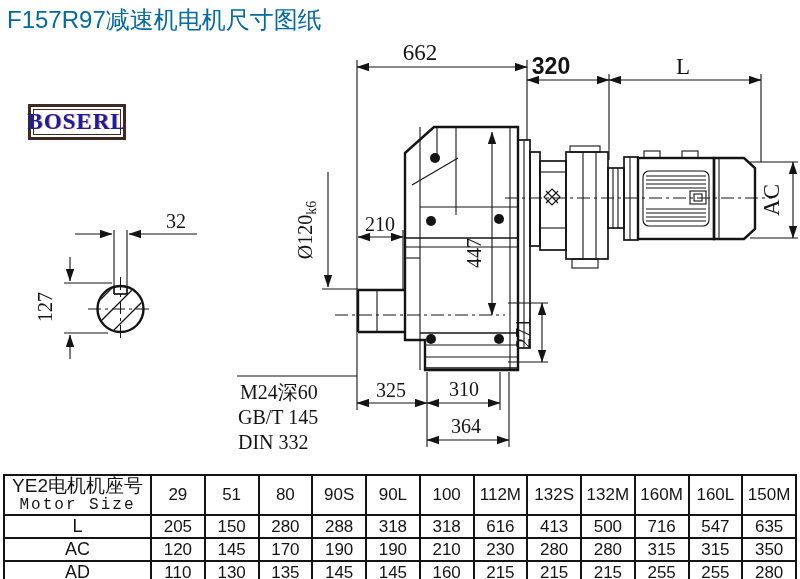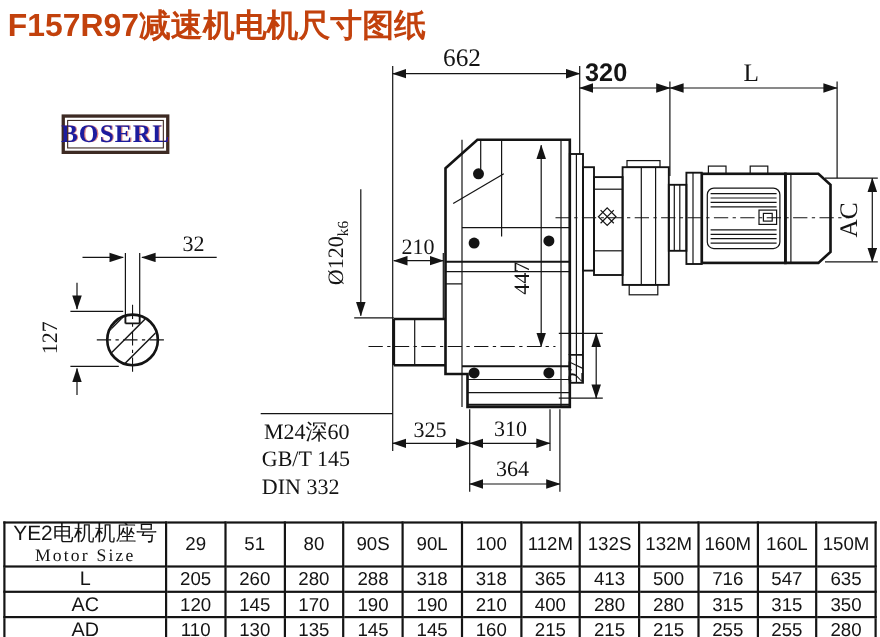--- a/index.html
+++ b/index.html
@@ -1,20 +1,20 @@
 <!DOCTYPE html>
 <html><head>
 <meta charset="utf-8">
 <style>
   html,body{margin:0;padding:0;background:#ffffff;}
   .page{position:relative;width:800px;height:579px;background:#ffffff;overflow:hidden;
         font-family:"Liberation Sans",sans-serif;color:#111;}
-  .title{position:absolute;left:7px;top:4px;font-size:29px;font-weight:bold;
-         letter-spacing:0px;font-family:"Liberation Sans",sans-serif;color:#c2410c;white-space:nowrap;}
-  .logo{position:absolute;left:56px;top:104px;width:92px;height:30px;border:3px solid #3d2a23;
+  .title{position:absolute;left:7px;top:4px;font-size:24px;font-weight:normal;
+         letter-spacing:0px;font-family:"Liberation Sans",sans-serif;color:#0369a1;white-space:nowrap;}
+  .logo{position:absolute;left:28px;top:104px;width:92px;height:30px;border:3px solid #3d2a23;
         outline:1px solid #3d2a23;outline-offset:-6px;display:flex;align-items:center;justify-content:center;
         background:#fff;}
   .logo span{font-family:"Liberation Serif",serif;font-size:23px;font-weight:bold;color:#1c1c9e;
         letter-spacing:1px;text-shadow:1px 0 0 rgba(190,30,30,.55);}
   svg{position:absolute;left:0;top:0;}
   svg text{font-family:"Liberation Serif",serif;fill:#141414;}
   .ol{stroke:#141414;stroke-width:2.4;fill:none;stroke-linejoin:miter;}
   .md{stroke:#141414;stroke-width:1.7;fill:none;}
   .th{stroke:#141414;stroke-width:1.1;fill:none;}
   .dim{stroke:#141414;stroke-width:1.1;fill:none;marker-start:url(#ar);marker-end:url(#ar);}
@@ -27,21 +27,21 @@
   .bolt{fill:#141414;stroke:none;}
   
   .tblwrap{position:absolute;left:3px;top:474px;width:794px;}
   table{border-collapse:collapse;width:794px;table-layout:fixed;}
   td,th{border:2px solid #141414;text-align:center;vertical-align:middle;
         font-family:"Liberation Sans",sans-serif;font-size:17px;font-weight:normal;
         padding:0;height:20px;color:#141414;background:#fff;}
   th.rowhead{font-size:18px;}
   .hdrcell{height:38px;line-height:1.1;margin-top:22px;}
   .hdr-cn{font-size:19px;}
-  .hdr-en{font-family:Liberation Serif, serif;font-size:16px;letter-spacing:2px;}
+  .hdr-en{font-family:Liberation Mono, monospace;font-size:16px;letter-spacing:2px;}
   col.c0{width:147px;}
 </style>
 </head>
 <body>
 
 <div class="page">
 
   <div class="title">F157R97减速机电机尺寸图纸</div>
 
   <div class="logo">
@@ -242,41 +242,41 @@
         <th>112M</th>
         <th>132S</th>
         <th>132M</th>
         <th>160M</th>
         <th>160L</th>
         <th>150M</th>
       </tr>
       <tr>
         <th class="rowhead">L</th>
         <td>205</td>
-        <td>260</td>
+        <td>150</td>
         <td>280</td>
         <td>288</td>
         <td>318</td>
         <td>318</td>
-        <td>365</td>
+        <td>616</td>
         <td>413</td>
         <td>500</td>
         <td>716</td>
         <td>547</td>
         <td>635</td>
       </tr>
       <tr>
         <th class="rowhead">AC</th>
         <td>120</td>
         <td>145</td>
         <td>170</td>
         <td>190</td>
         <td>190</td>
         <td>210</td>
-        <td>400</td>
+        <td>230</td>
         <td>280</td>
         <td>280</td>
         <td>315</td>
         <td>315</td>
         <td>350</td>
       </tr>
       <tr>
         <th class="rowhead">AD</th>
         <td>110</td>
         <td>130</td>

